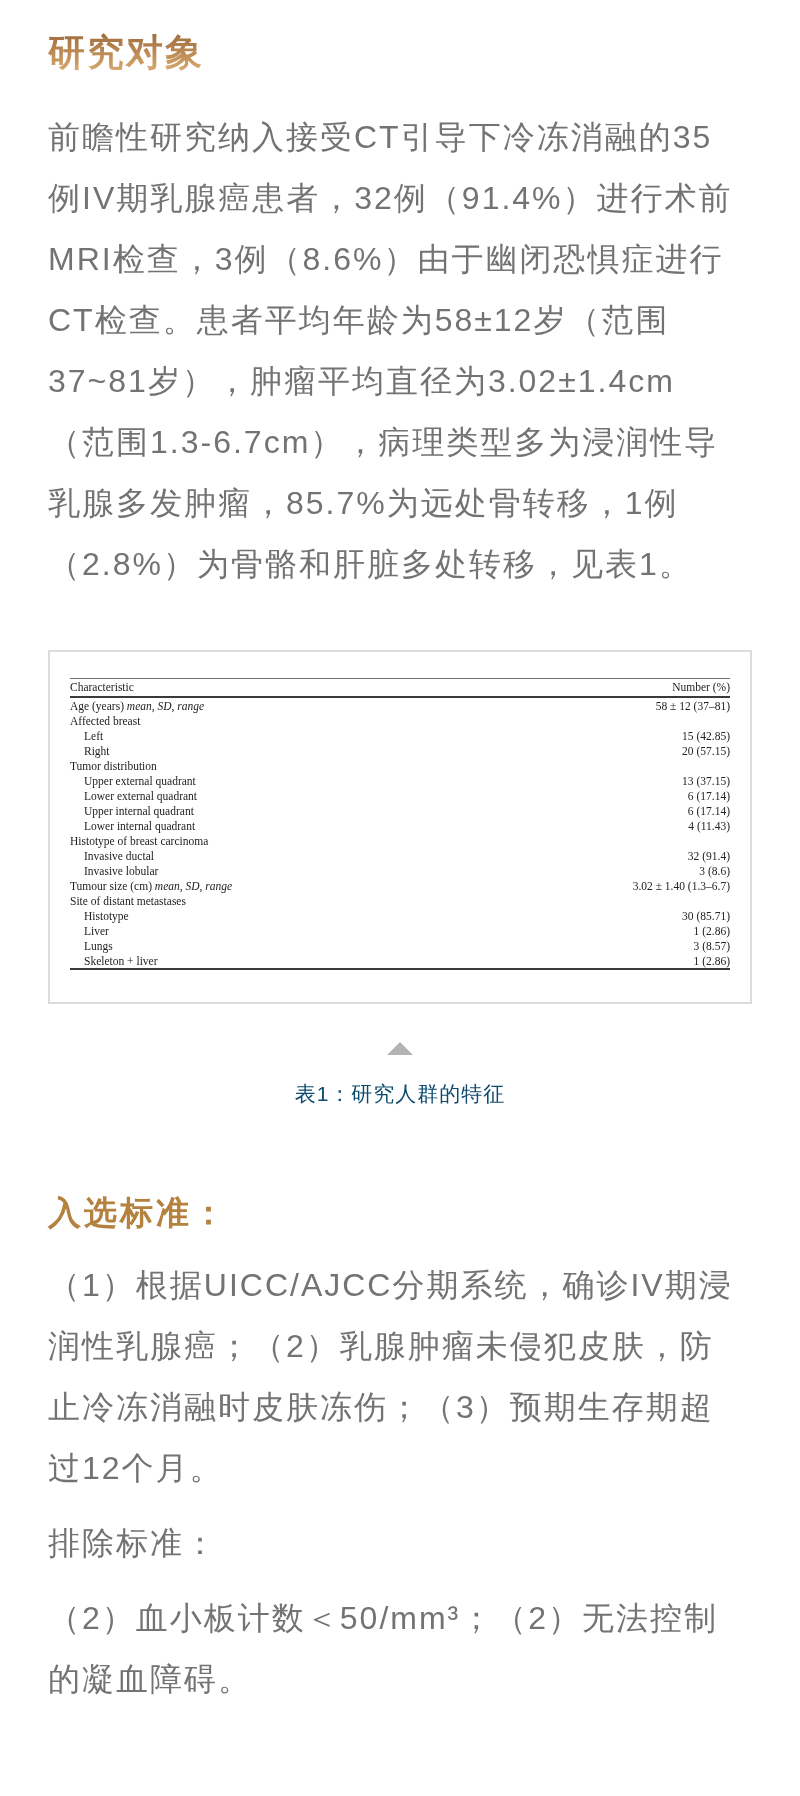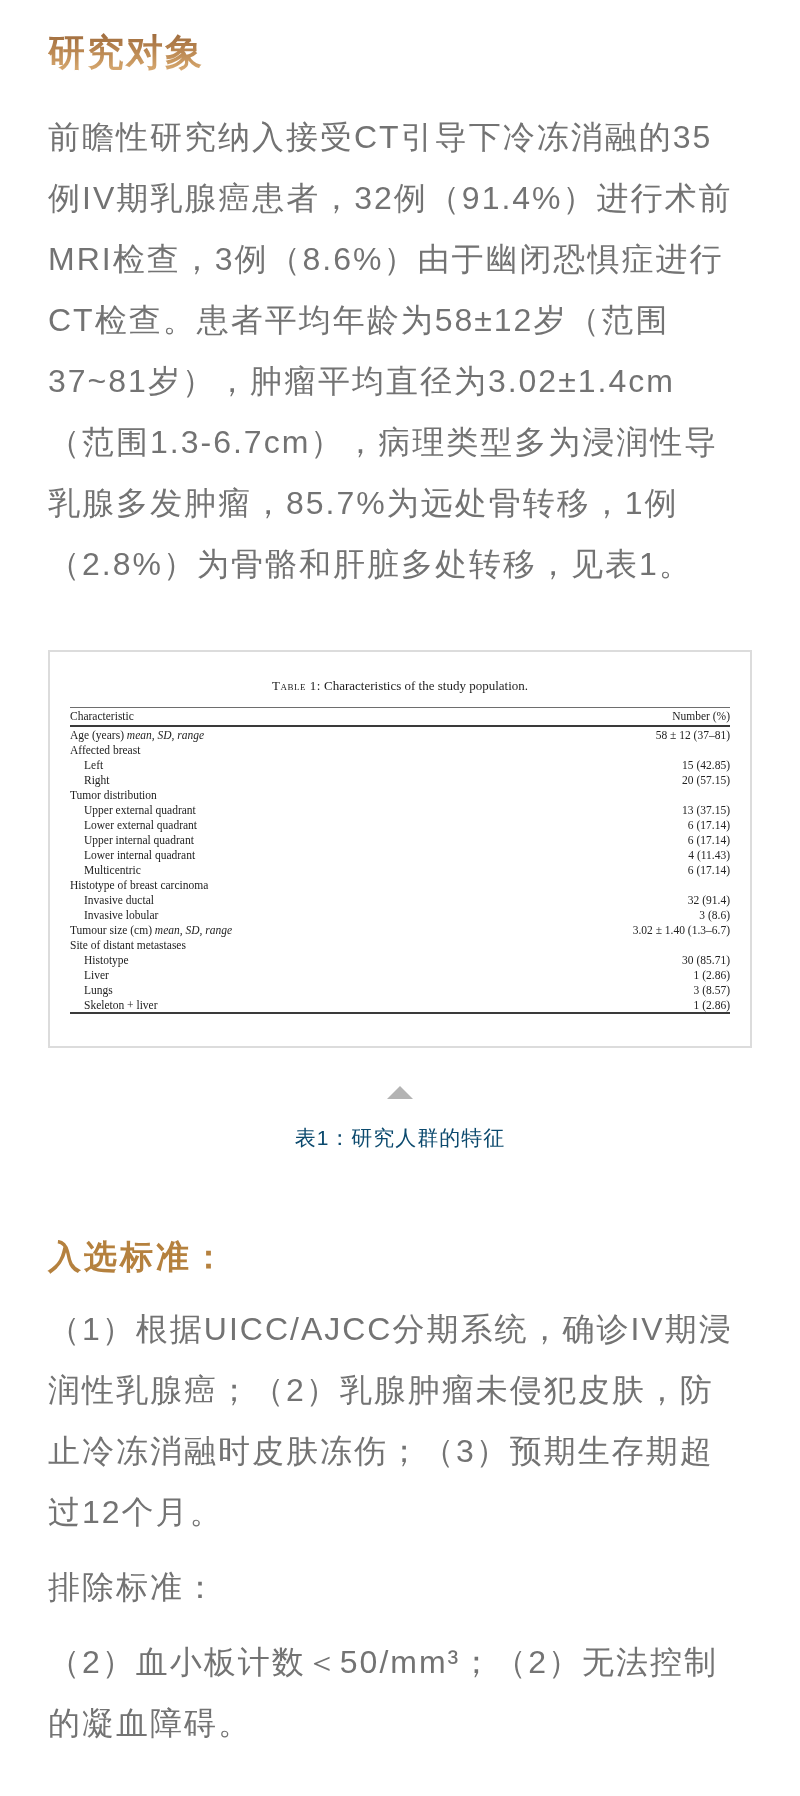--- a/index.html
+++ b/index.html
@@ -127,23 +127,20 @@
       <div class="body-line">例IV期乳腺癌患者，32例（91.4%）进行术前</div>
       <div class="body-line">MRI检查，3例（8.6%）由于幽闭恐惧症进行</div>
       <div class="body-line">CT检查。患者平均年龄为58±12岁（范围</div>
       <div class="body-line">37~81岁），肿瘤平均直径为3.02±1.4cm</div>
       <div class="body-line">（范围1.3-6.7cm），病理类型多为浸润性导</div>
       <div class="body-line">乳腺多发肿瘤，85.7%为远处骨转移，1例</div>
       <div class="body-line">（2.8%）为骨骼和肝脏多处转移，见表1。</div>
     </div>
 
   <div class="table-figure">
-    <div class="table-title">
-      <span class="smallcaps">Table 1:</span><span> Characteristics of the study population.</span>
-    </div>
     <table class="jtable">
       <thead>
         <tr>
           <th class="c1">Characteristic</th>
           <th class="c2">Number (%)</th>
         </tr>
       </thead>
       <tbody>
 
       <tr>
@@ -175,24 +172,20 @@
             <td class="c2">6 (17.14)</td>
           </tr>
           <tr class="indent">
             <td class="c1"><span class="row-label">Upper internal quadrant</span><span class="row-italic"></span></td>
             <td class="c2">6 (17.14)</td>
           </tr>
           <tr class="indent">
             <td class="c1"><span class="row-label">Lower internal quadrant</span><span class="row-italic"></span></td>
             <td class="c2">4 (11.43)</td>
           </tr>
-          <tr class="indent">
-            <td class="c1"><span class="row-label">Multicentric</span><span class="row-italic"></span></td>
-            <td class="c2">6 (17.14)</td>
-          </tr>
           <tr>
             <td class="c1"><span class="row-label">Histotype of breast carcinoma</span><span class="row-italic"></span></td>
             <td class="c2"></td>
           </tr>
           <tr class="indent">
             <td class="c1"><span class="row-label">Invasive ductal</span><span class="row-italic"></span></td>
             <td class="c2">32 (91.4)</td>
           </tr>
           <tr class="indent">
             <td class="c1"><span class="row-label">Invasive lobular</span><span class="row-italic"></span></td>

